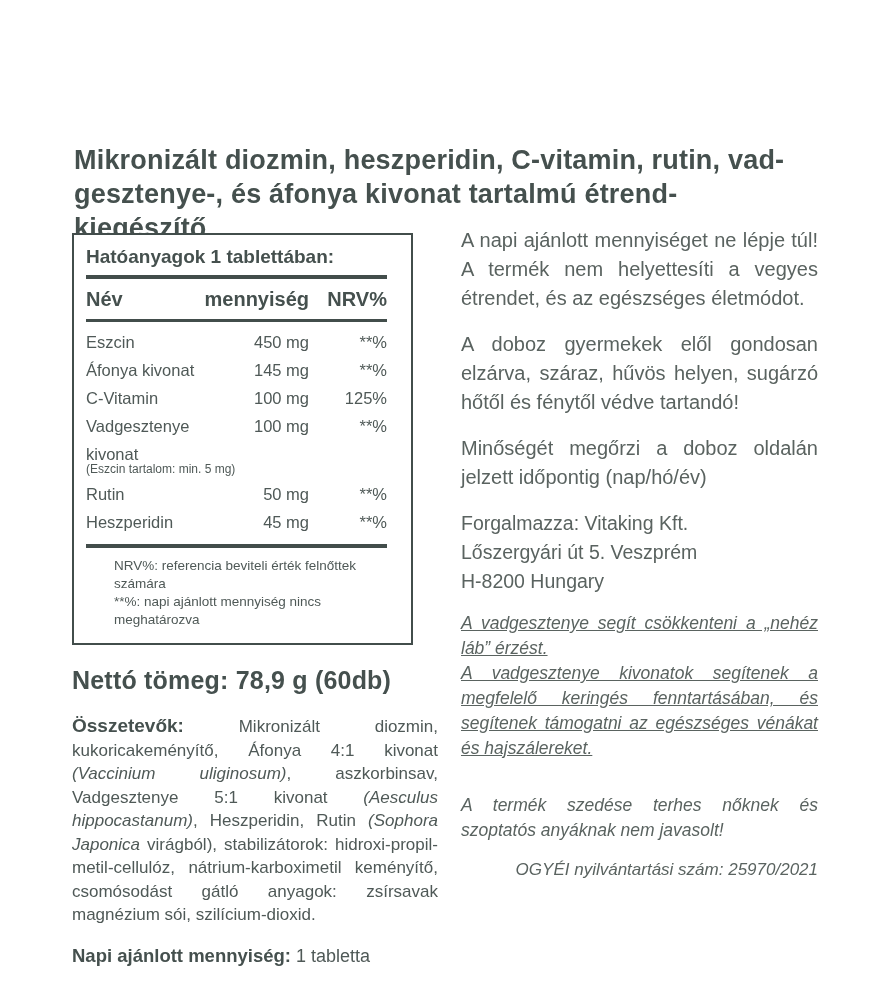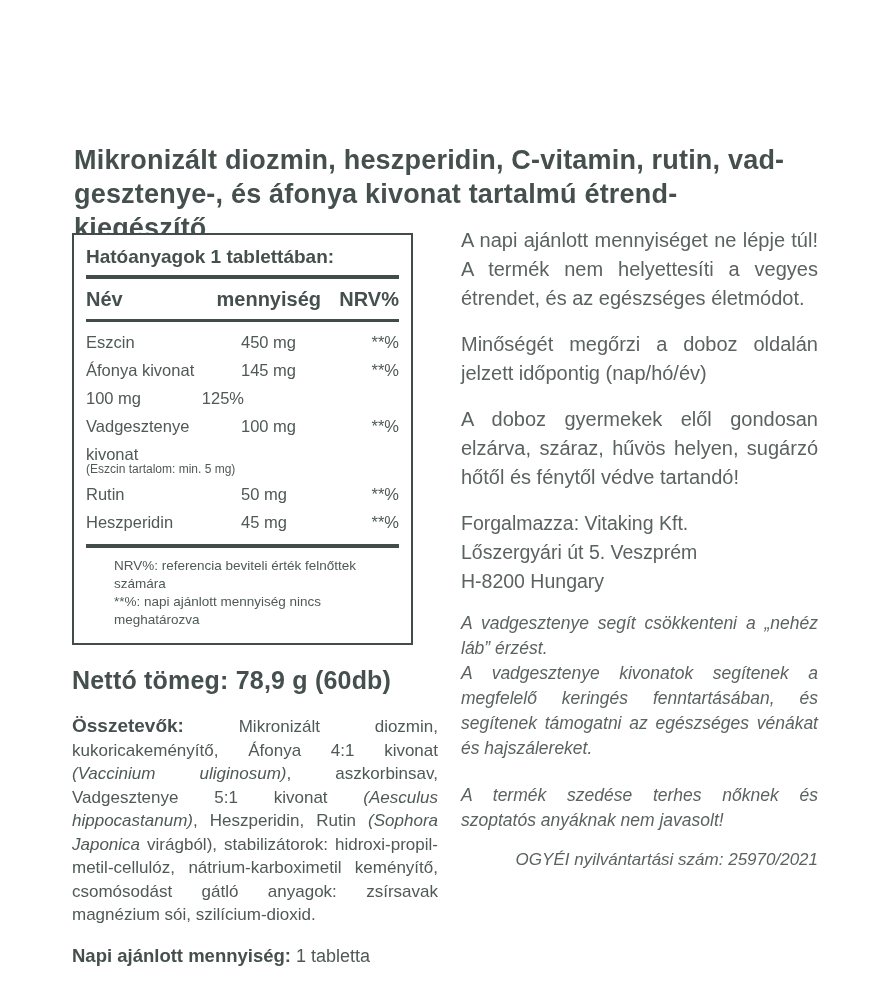--- a/index.html
+++ b/index.html
@@ -25,42 +25,42 @@
     font-size:27px;font-weight:bold;line-height:34px;
     color:var(--dark);
     letter-spacing:0.2px;
   }
   
   .left-col{position:absolute;left:72px;top:233px;width:368px;}
   .facts-table{
     box-sizing:border-box;
     width:341px;
     border:2px solid var(--rule);
-    padding:9px 12px 10px 12px;
+    padding:9px 24px 10px 12px;
     background:#fff;
   }
   .facts-heading{
     font-size:19px;font-weight:bold;color:var(--dark);
     padding:2px 0 7px 0;
   }
   .rule{background:var(--rule);border:0;margin:0;}
   .rule.thick{height:4px;}
   .rule.medium{height:3px;}
   .facts-header-row{
     display:flex;align-items:baseline;
     font-size:20px;font-weight:bold;color:var(--dark);
     padding:9px 0 8px 0;
   }
   .facts-header-row .h-name{flex:1;}
   .facts-header-row .h-amt{width:125px;text-align:right;}
   .facts-header-row .h-nrv{width:78px;text-align:right;}
   .facts-rows{padding:6px 0 8px 0;}
   .frow{display:flex;align-items:baseline;line-height:28px;font-size:16.5px;}
   .frow .fname{flex:1;}
-  .frow .famt{width:80px;text-align:left;}
+  .frow .famt{width:80px;text-align:right;}
   .frow .fnrv{width:78px;text-align:right;}
   .fnote{font-size:12px;line-height:13px;margin-top:-5px;padding-bottom:4px;}
   .facts-footnotes{padding:9px 0 4px 0;font-size:13.5px;line-height:18px;margin-left:28px;}
   .net-weight{
     margin-top:21px;
     font-size:25px;font-weight:bold;color:var(--dark);
     letter-spacing:0.2px;
   }
   .ingredients{
     margin:19px 0 0 0;width:366px;
@@ -77,21 +77,21 @@
   .daily b{font-size:18.5px;color:var(--dark);}
   
   .right-col{position:absolute;left:461px;top:226px;width:357px;}
   .rp{
     margin:0 0 17px 0;
     font-size:20px;line-height:29px;
     text-align:justify;
     color:var(--body);
   }
   .distributor{margin:0 0 15px 0;font-size:19.5px;line-height:29px;color:var(--body);}
-  .claims{margin:0 0 22px 0;font-size:17.5px;line-height:25px;font-style:italic;text-align:justify;color:var(--body);}
+  .claims{margin:0 0 32px 0;font-size:17.5px;line-height:25px;font-style:italic;text-align:justify;color:var(--body);text-decoration:underline;}
   .claims .claim{margin:0;}
   .warning{margin:0 0 17px 0;font-size:17.5px;line-height:25px;font-style:italic;text-align:justify;color:var(--body);}
   .registration{margin:0;font-size:17px;font-style:italic;color:var(--body);text-align:right;}
 </style>
 </head>
 <body>
 
 <div class="sheet">
 
   <h1 class="title"><span>Mikronizált diozmin, heszperidin, C-vitamin, rutin, vad-</span><br><span>gesztenye-, és áfonya kivonat tartalmú étrend-kiegészítő</span></h1>
@@ -112,20 +112,21 @@
           <span class="fname">Eszcin</span>
           <span class="famt">450 mg</span>
           <span class="fnrv">**%</span>
         </div>
         <div class="frow">
           <span class="fname">Áfonya kivonat</span>
           <span class="famt">145 mg</span>
           <span class="fnrv">**%</span>
         </div>
         <div class="frow">
+          <span class="fname">C-Vitamin</span>
           <span class="famt">100 mg</span>
           <span class="fnrv">125%</span>
         </div>
         <div class="frow">
           <span class="fname">Vadgesztenye kivonat</span>
           <span class="famt">100 mg</span>
           <span class="fnrv">**%</span>
         </div>
         <div class="fnote">(Eszcin tartalom: min. 5 mg)</div>
         <div class="frow">
@@ -151,23 +152,23 @@
     <p class="ingredients"><span class="ing-label">Összetevők:</span><span> Mikronizált diozmin, kukoricakeményítő, Áfonya 4:1 kivonat </span><span class="em">(Vaccinium uliginosum)</span><span>, aszkorbinsav, Vadgesztenye 5:1 kivonat </span><span class="em">(Aesculus hippocastanum)</span><span>, Heszperidin, Rutin </span><span class="em">(Sophora Japonica</span><span> virágból), stabilizátorok: hidroxi-propil-metil-cellulóz, nátrium-karboximetil keményítő, csomósodást gátló anyagok: zsírsavak magnézium sói, szilícium-dioxid.</span></p>
 
     <p class="daily"><b>Napi ajánlott mennyiség:</b> <span>1 tabletta</span></p>
 
   </div>
 
   <div class="right-col">
 
     <p class="rp">A napi ajánlott mennyiséget ne lépje túl! A termék nem helyettesíti a vegyes étrendet, és az egészséges életmódot.</p>
 
+    <p class="rp">A doboz gyermekek elől gondosan elzárva, száraz, hűvös helyen, sugárzó hőtől és fénytől védve tartandó!</p>
+
     <p class="rp">Minőségét megőrzi a doboz oldalán jelzett időpontig (nap/hó/év)</p>
-
-    <p class="rp">A doboz gyermekek elől gondosan elzárva, száraz, hűvös helyen, sugárzó hőtől és fénytől védve tartandó!</p>
 
     <div class="distributor">
       <div>Forgalmazza: Vitaking Kft.</div>
       <div>Lőszergyári út 5. Veszprém</div>
       <div>H-8200 Hungary</div>
     </div>
 
     <div class="claims">
       <p class="claim">A vadgesztenye segít csökkenteni a „nehéz láb” érzést.</p>
       <p class="claim">A vadgesztenye kivonatok segítenek a megfelelő keringés fenntartásában, és segítenek támogatni az egészséges vénákat és hajszálereket.</p>

